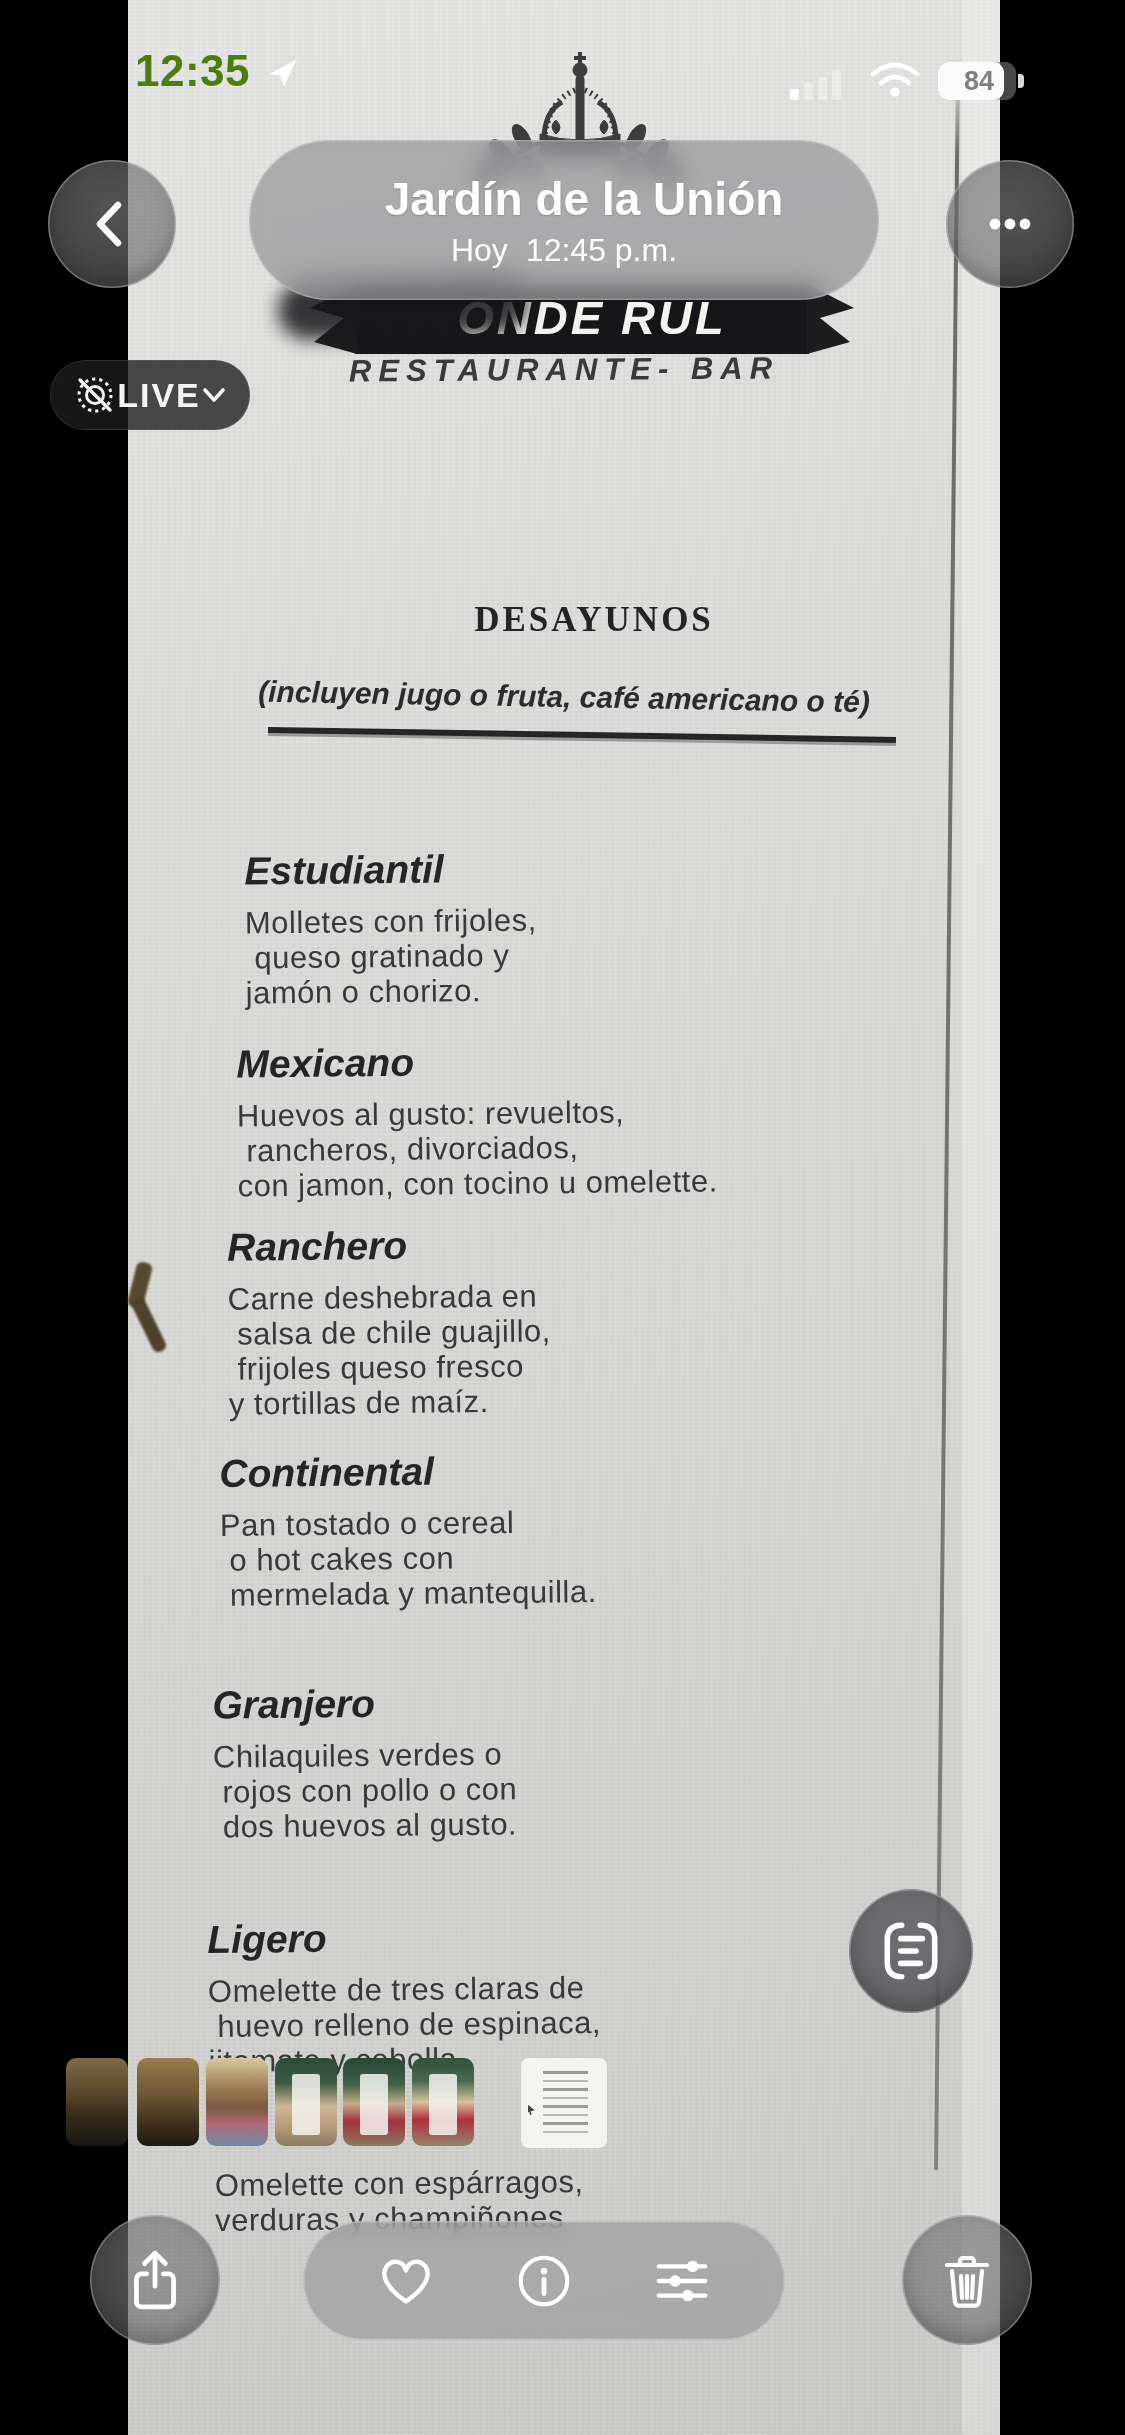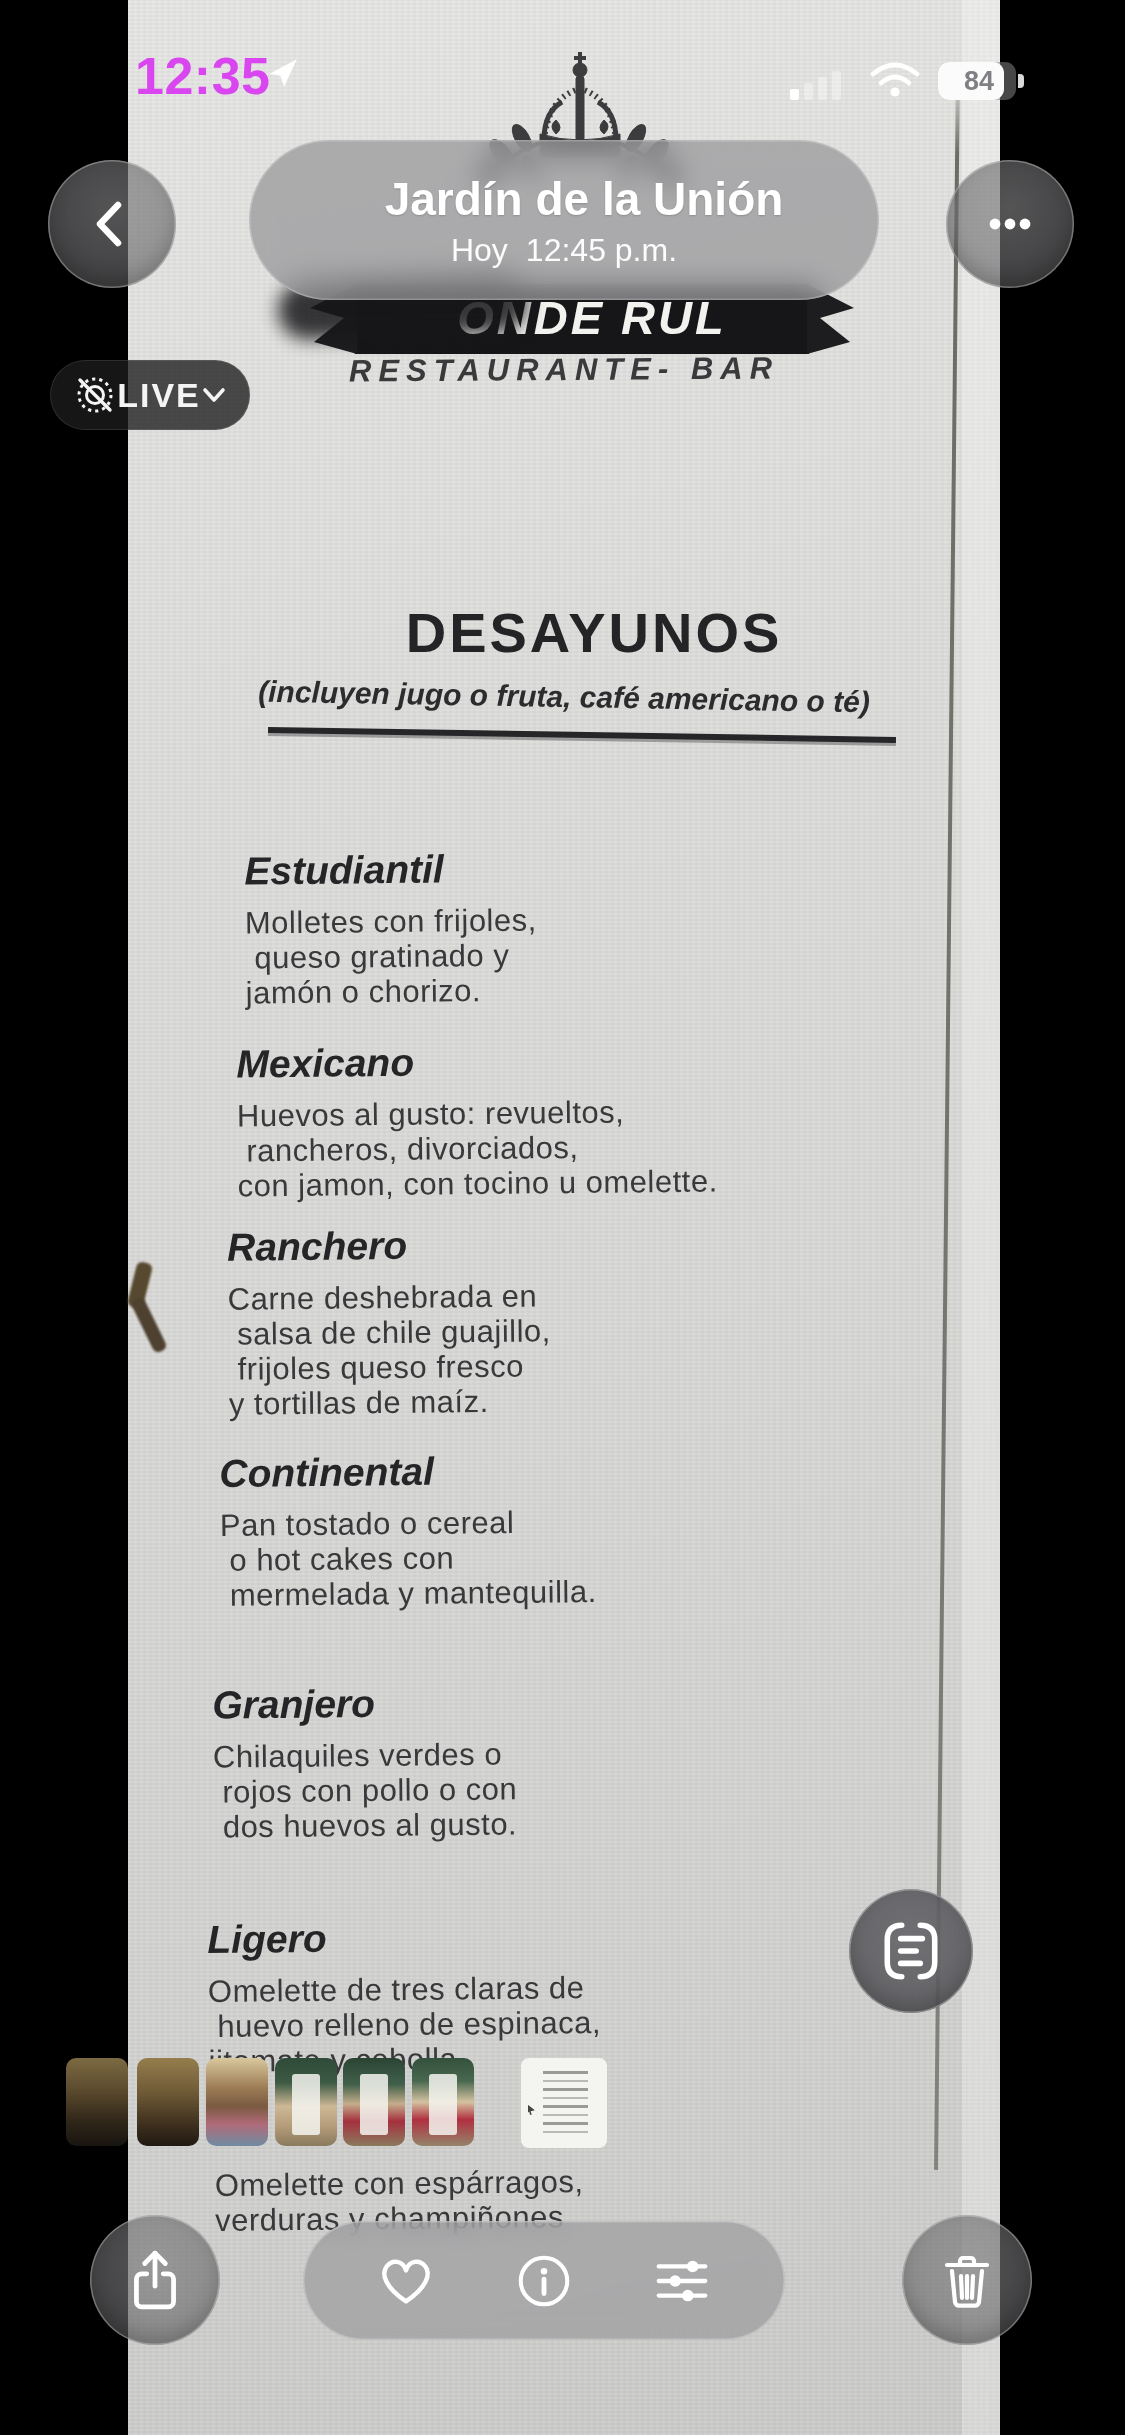--- a/index.html
+++ b/index.html
@@ -26,34 +26,34 @@
   
   .crest{position:absolute;left:316px;top:42px;width:270px;height:160px;}
   .ribbon{position:absolute;left:172px;top:266px;width:564px;height:100px;}
   .ribbon text{font-family:"Liberation Sans",sans-serif;font-weight:bold;font-style:italic;
          font-size:47px;fill:#f2f2ef;letter-spacing:3px;}
   .tagline{position:absolute;left:0;top:352px;width:872px;text-align:center;
          font-size:31px;font-weight:bold;font-style:italic;letter-spacing:7px;color:#3a3a3c;transform:rotate(-.4deg);}
 
   
   .menu-heading{position:absolute;left:0;top:600px;width:932px;text-align:center;
-         font-size:56px;font-weight:bold;letter-spacing:3px;color:#242426;}
+         font-size:35px;font-weight:bold;letter-spacing:3px;color:#242426;font-family:Liberation Serif, serif;}
   .menu-note{position:absolute;left:0;top:680px;width:872px;text-align:center;
          font-size:30px;font-weight:bold;font-style:italic;color:#2c2c2e;transform:rotate(1deg);}
   .menu-underline{position:absolute;left:140px;top:732px;width:628px;height:6px;background:#262628;
          transform:rotate(.9deg);box-shadow:0 3px 0 rgba(38,38,40,.35);}
   .menu-section{position:absolute;transform:rotate(-.6deg);}
   .menu-section h3{margin:0 0 12px 0;font-size:39px;font-weight:bold;font-style:italic;color:#252527;letter-spacing:0;}
   .menu-section .desc{font-size:31px;line-height:35px;color:#39393b;white-space:pre;letter-spacing:.5px;}
   .s0{left:117px;top:848px;} .s1{left:109px;top:1040px;} .s2{left:100px;top:1224px;}
   .s3{left:92px;top:1450px;} .s4{left:85px;top:1682px;} .s5{left:80px;top:1916px;}
   .s6{left:87px;top:2166px;}
 
   
-  .status-time{position:absolute;left:135px;top:46px;font-size:52px;font-weight:bold;color:#d946ef;letter-spacing:.5px;}
+  .status-time{position:absolute;left:135px;top:46px;font-size:44px;font-weight:bold;color:#4d7c0f;letter-spacing:.5px;}
   .loc-arrow{position:absolute;left:266px;top:56px;width:34px;height:34px;}
   .sig-bars{position:absolute;left:790px;top:66px;width:62px;height:34px;}
   .sig-bars i{position:absolute;bottom:0;width:9px;border-radius:2px;background:rgba(255,255,255,.38);}
   .sig-bars i:nth-child(1){left:0;height:11px;background:#fff;}
   .sig-bars i:nth-child(2){left:14px;height:17px;}
   .sig-bars i:nth-child(3){left:28px;height:23px;}
   .sig-bars i:nth-child(4){left:42px;height:29px;}
   .wifi{position:absolute;left:868px;top:60px;width:54px;height:40px;}
   .battery{position:absolute;left:938px;top:62px;width:78px;height:38px;border-radius:11px;
            background:rgba(130,130,132,.55);}

